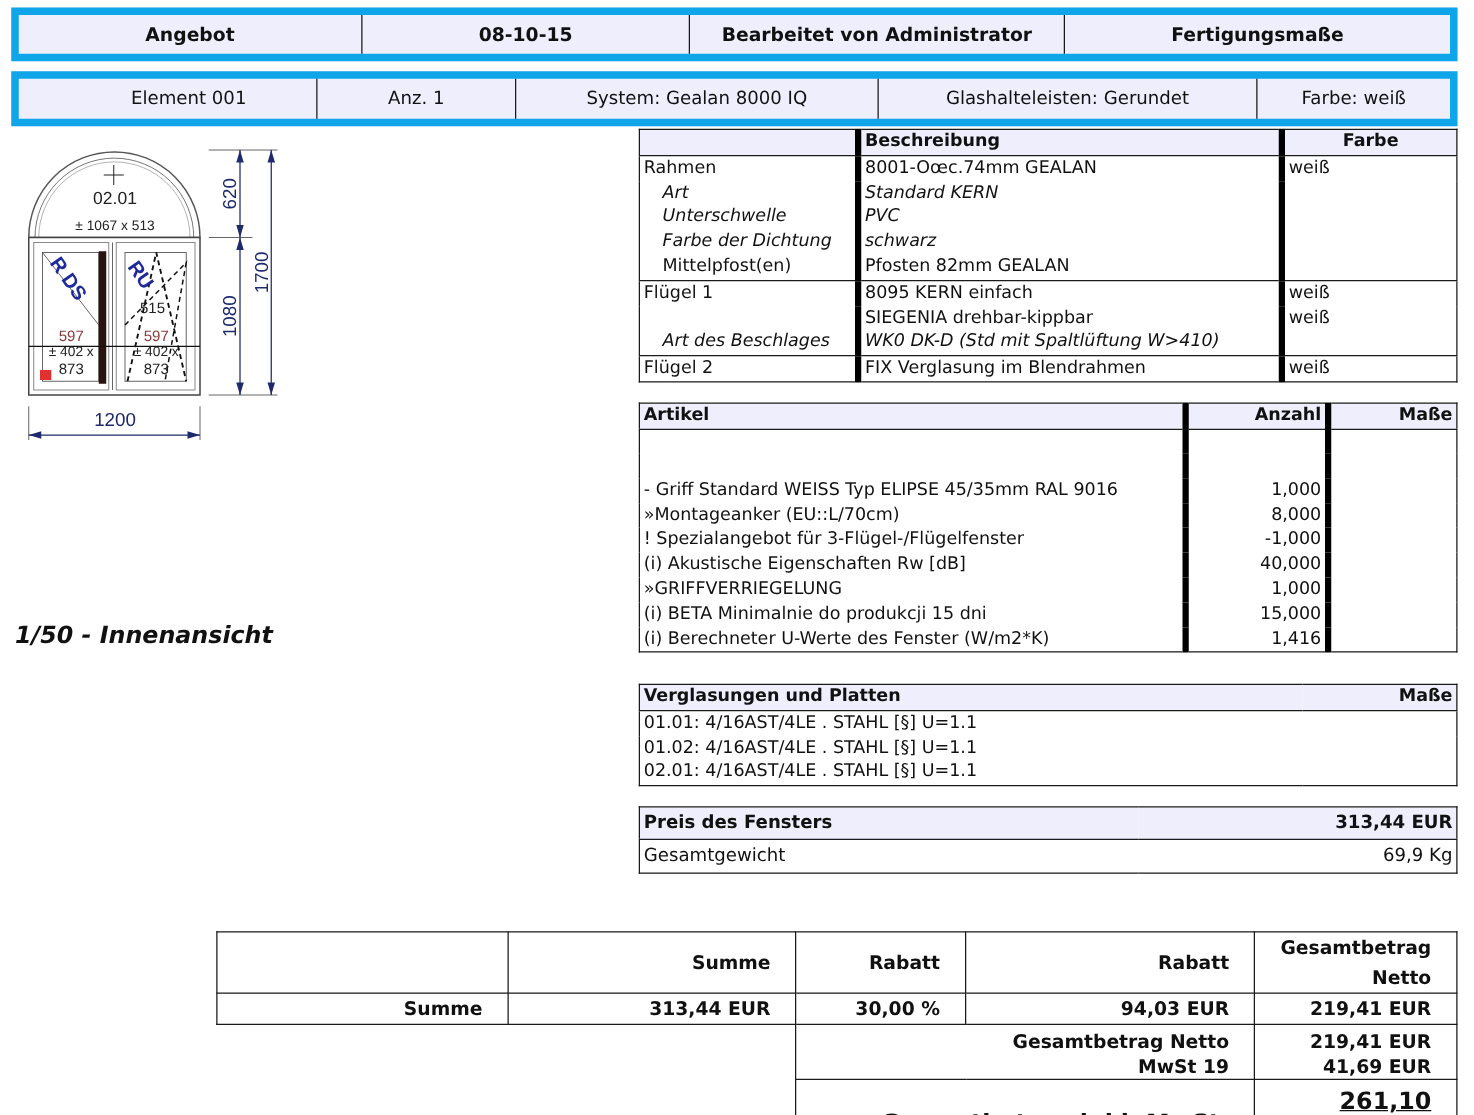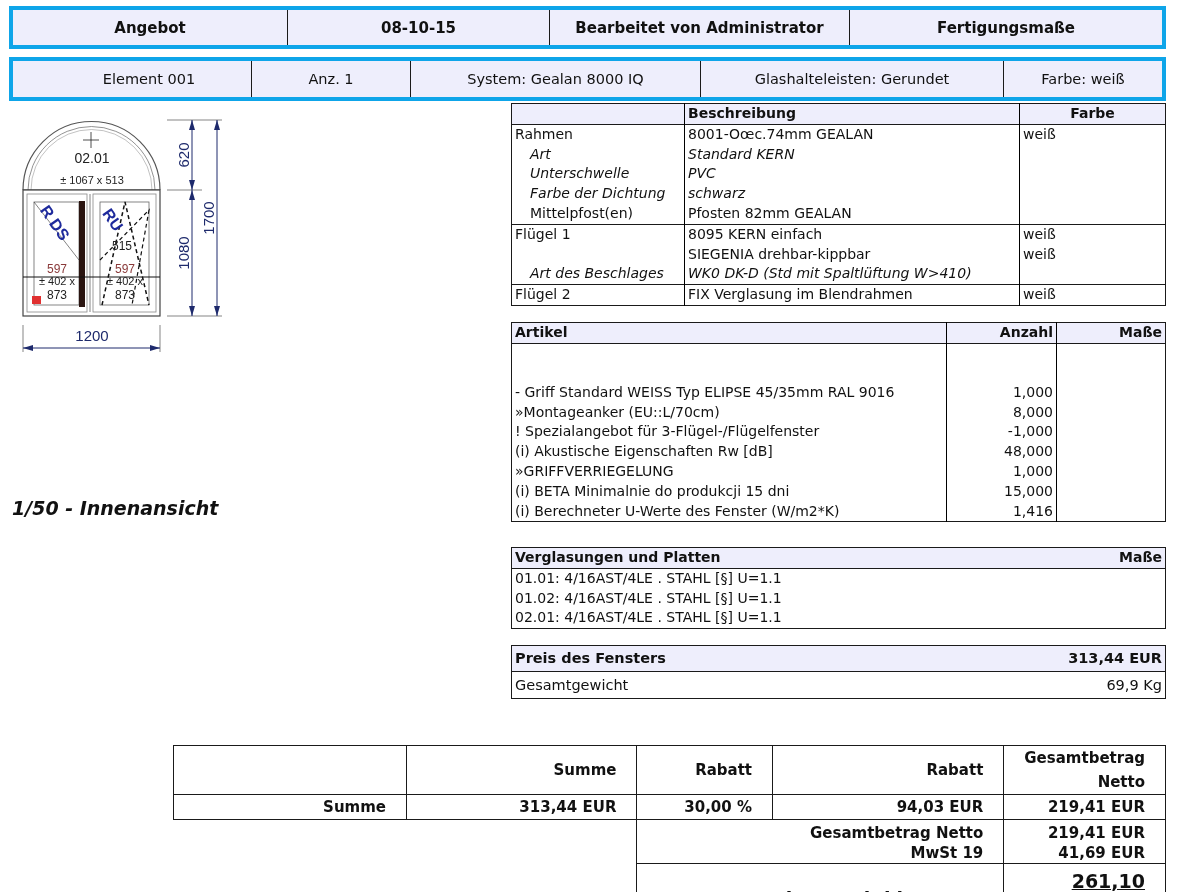--- a/index.html
+++ b/index.html
@@ -1,29 +1,29 @@
 <!DOCTYPE html>
 <html><head>
 <meta charset="utf-8">
 <style>
   html, body { margin: 0; padding: 0; background: #ffffff; }
   body { width: 1179px; height: 892px; position: relative; overflow: hidden;
          font-family: "DejaVu Sans", "Liberation Sans", sans-serif; color: #111; }
   .abs { position: absolute; margin-left: 12px; }
-  .bar { position: absolute; display: flex; border: 4px solid #0ea5e9; background: #eeeefc; box-sizing: border-box; justify-content: space-between; }
+  .bar { position: absolute; display: flex; border: 6px solid #0ea5e9; background: #eeeefc; box-sizing: border-box; justify-content: space-between; }
   .bar > div { display: flex; align-items: center; justify-content: center; border-right: 1px solid #1a1a1a; box-sizing: border-box; font-size: 15px; }
   .bar > div:last-child { border-right: none; }
   .bar1 > div { font-weight: bold; font-size: 15px; }
   .bar2 > div { font-size: 14.5px; }
 
   table { border-collapse: collapse; font-size: 14px; }
   .tbl { position: absolute; border: 1px solid #1a1a1a; }
   .tbl td, .tbl th { padding: 0 3px; line-height: 19.8px; white-space: nowrap; vertical-align: top; }
   .hdr { background: #eeeefc; font-weight: bold; border-bottom: 1px solid #1a1a1a; }
-  .vline { border-right: 1px solid #000000; }
+  .vline { border-right: 5px solid #000000; }
   .it { font-style: italic; padding-left: 18px !important; }
   .it2 { font-style: italic; }
   .r { text-align: right; }
   .sep td { border-top: 1px solid #1a1a1a; }
 
   .scale-label { position: absolute; left: 12px; top: 497px; font-size: 19px; font-weight: bold; font-style: italic; }
 
   .sum { position: absolute; font-size: 15px; }
   .sum td { font-weight: bold; text-align: right; padding: 0 20px; border: 1px solid #1a1a1a; line-height: 24px; }
   .total-under { text-decoration: underline; font-size: 19px; }
@@ -193,21 +193,21 @@
         <td class="vline r">8,000</td>
         <td></td>
       </tr>
   <tr>
         <td class="vline">! Spezialangebot für 3-Flügel-/Flügelfenster</td>
         <td class="vline r">-1,000</td>
         <td></td>
       </tr>
   <tr>
         <td class="vline">(i) Akustische Eigenschaften Rw [dB]</td>
-        <td class="vline r">48,000</td>
+        <td class="vline r">40,000</td>
         <td></td>
       </tr>
   <tr>
         <td class="vline">»GRIFFVERRIEGELUNG</td>
         <td class="vline r">1,000</td>
         <td></td>
       </tr>
   <tr>
         <td class="vline">(i) BETA Minimalnie do produkcji 15 dni</td>
         <td class="vline r">15,000</td>

